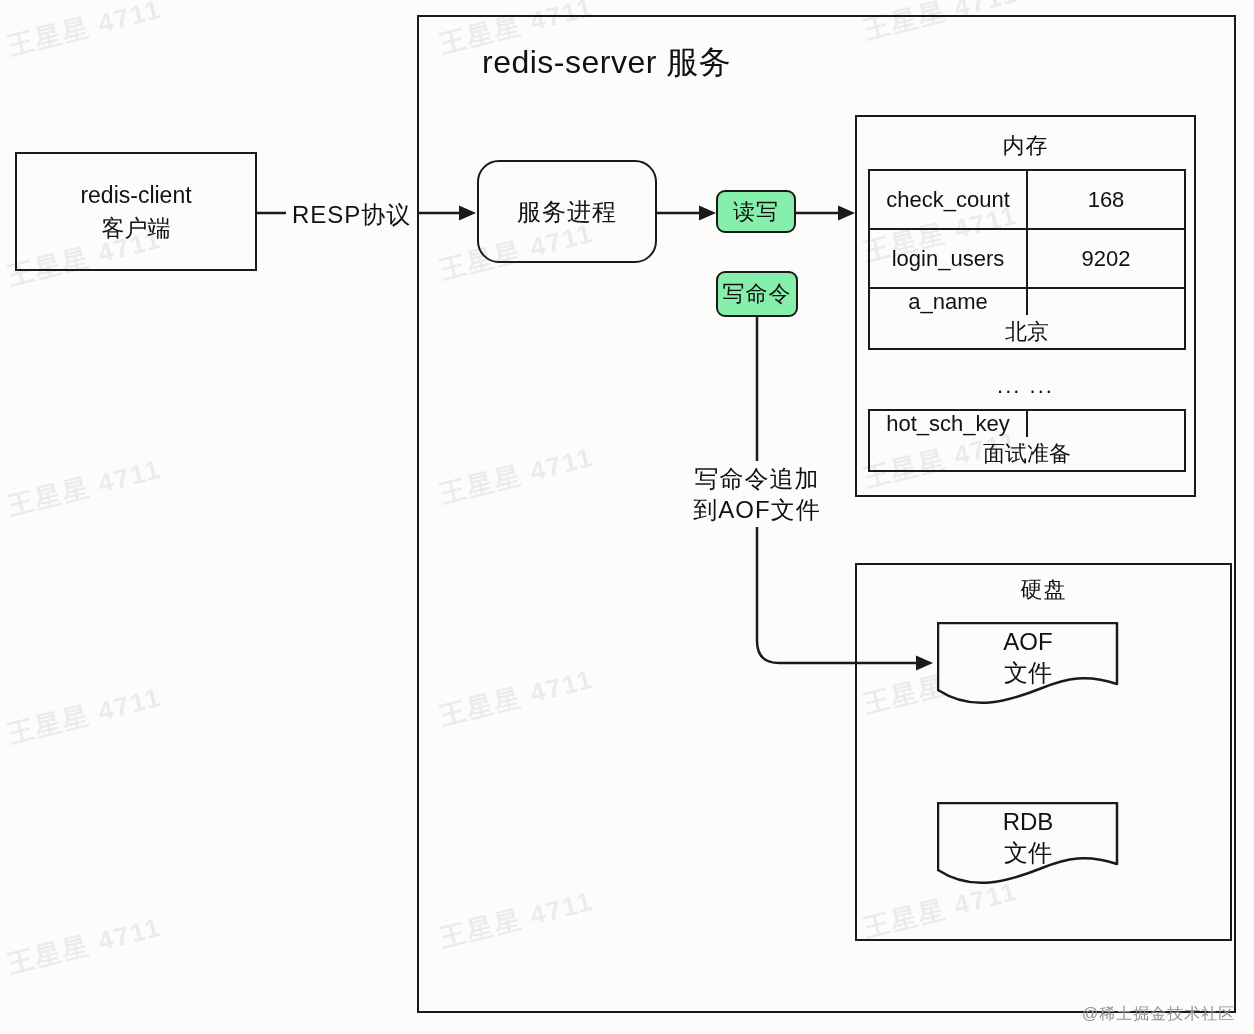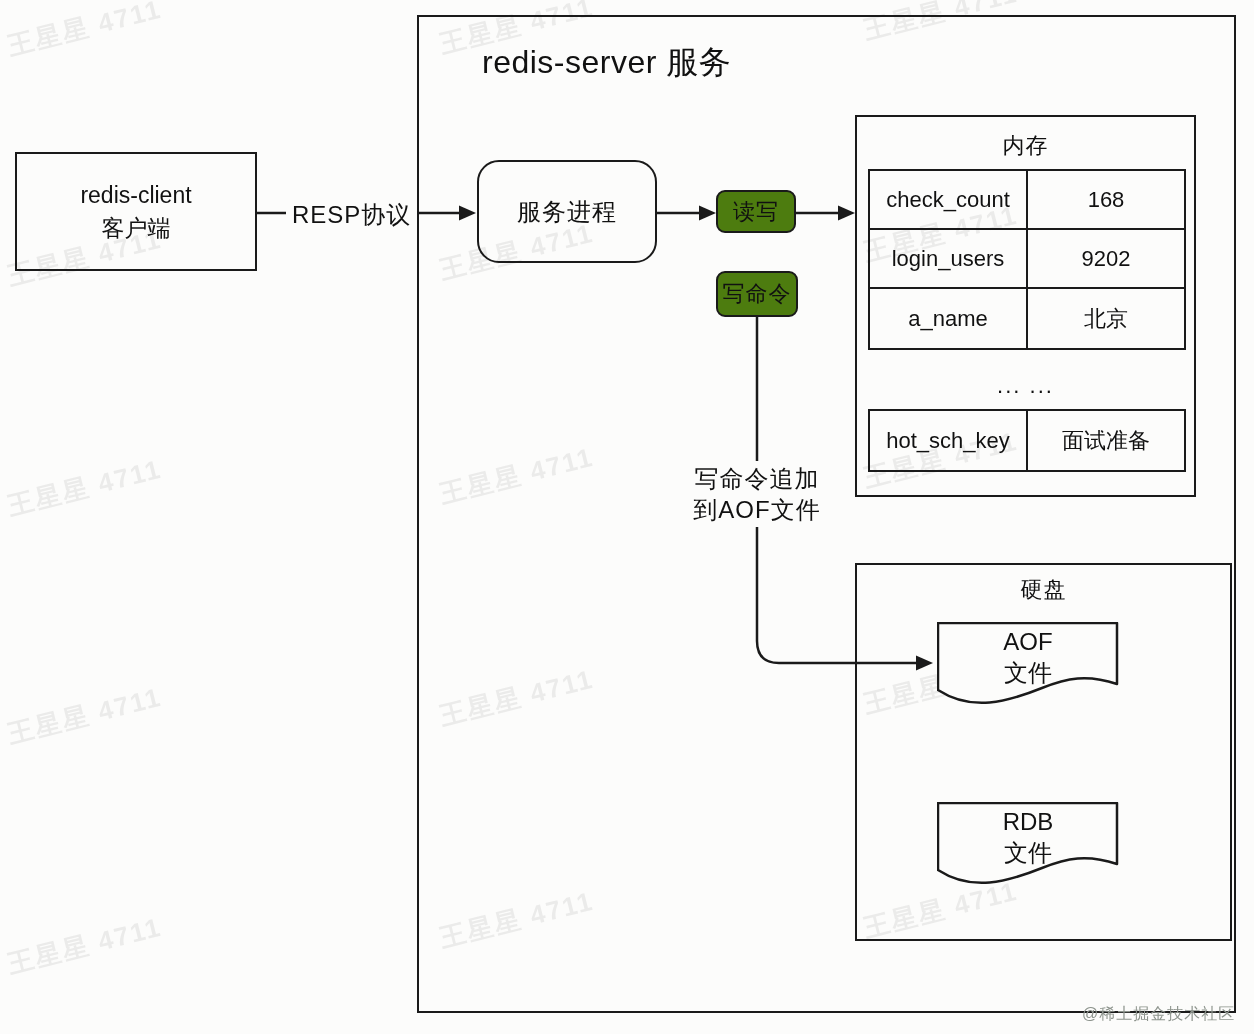--- a/index.html
+++ b/index.html
@@ -25,32 +25,32 @@
   .rect { position:absolute; border:2.5px solid #1a1a1a; z-index:2; }
   .center-txt { display:flex; flex-direction:column; align-items:center; justify-content:center; text-align:center; }
 
   #server-box { left:417px; top:15px; width:819px; height:998px; }
   #server-title { position:absolute; left:63px; top:24px; font-size:32px; letter-spacing:0.5px; }
 
   #client-box { left:15px; top:152px; width:242px; height:119px; font-size:23px; line-height:33px; }
 
   #process-box { left:477px; top:160px; width:180px; height:103px; border-radius:22px; font-size:24px; letter-spacing:1px; }
 
-  .small-pill { border-radius:9px; font-size:22px; letter-spacing:1px; background:#4d7c0f; }
+  .small-pill { border-radius:9px; font-size:22px; letter-spacing:1px; background:#86efac; }
   #rw-box { left:716px; top:190px; width:80px; height:43px; }
   #write-box { left:716px; top:271px; width:82px; height:46px; }
 
   
   .panel-title { position:absolute; left:0; width:100%; text-align:center; font-size:22px; letter-spacing:1px; }
   #memory-panel { left:855px; top:115px; width:341px; height:382px; }
   #disk-panel   { left:855px; top:563px; width:377px; height:378px; }
 
   .kv-table { position:absolute; left:11px; width:318px; border:2.5px solid #1a1a1a; background:transparent; }
   .kv-row { display:flex; height:59px; border-bottom:2.5px solid #1a1a1a; }
-  .kv-row:last-child { border-bottom:none; }
+  .kv-row:last-child { border-bottom:none;flex-direction:column; }
   .kv-key { width:158px; border-right:2.5px solid #1a1a1a; display:flex; align-items:center; justify-content:center; font-size:22px; }
   .kv-val { flex:1; display:flex; align-items:center; justify-content:center; font-size:22px; }
   #mem-table { top:52px; }
   #hot-table { top:292px; }
   #mem-ellipsis { position:absolute; left:0; top:256px; width:100%; text-align:center; font-size:22px; letter-spacing:2px; }
 
   
   .doc { position:absolute; width:182px; height:92px; z-index:2; }
   .doc svg { position:absolute; left:0; top:0; }
   .doc-label { position:absolute; left:0; top:4px; width:182px; text-align:center; font-size:24px; line-height:31px; }

